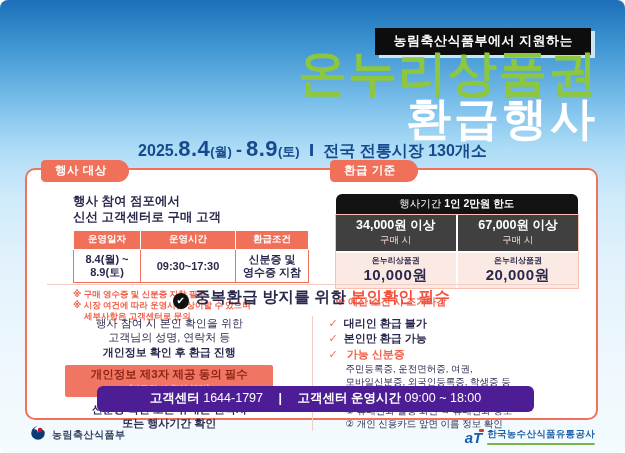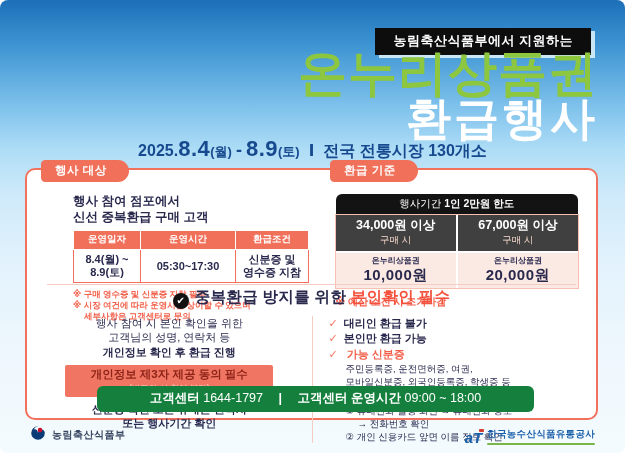--- a/index.html
+++ b/index.html
@@ -73,21 +73,21 @@
   .verify-line{font-weight:800;font-size:11px;color:#29294E;line-height:1.3;}
   .id-right{width:50%;box-sizing:border-box;border-left:1px solid #F6CCC2;padding-left:16px;}
   .chk-line{display:flex;gap:6px;align-items:flex-start;font-size:11px;font-weight:700;color:#29294E;line-height:1.45;}
   .chk-line.red{color:#F2604A;gap:9px;}
   .check-icon{color:#F0705A;font-weight:900;flex:0 0 auto;}
   .check-icon::before{content:"✓";}
   .chk-sub{padding-left:17px;font-size:9.5px;font-weight:400;color:#29294E;line-height:1.35;}
   .sub-indent{padding-left:12px;}
   
   .cs-bar{
-    position:absolute;bottom:6px;left:70px;right:62px;background:#15803d;border-radius:6px;
+    position:absolute;bottom:6px;left:70px;right:62px;background:#4c1d95;border-radius:6px;
     color:#fff;text-align:center;padding:4px 0 5px;font-size:12.5px;white-space:nowrap;
   }
   .cs-bold{font-weight:800;}
   .cs-sep{margin:0 12px;font-weight:700;}
   
   .footer{position:absolute;bottom:0;left:0;width:100%;height:30px;}
   .gov-logo{position:absolute;left:30px;bottom:8px;display:flex;align-items:center;gap:6px;}
   .gov-text{font-size:10px;color:#3A4763;font-weight:600;letter-spacing:.5px;}
   .at-logo{position:absolute;right:30px;bottom:8px;display:flex;align-items:flex-end;gap:5px;}
   .at-mark{font-size:15px;font-weight:900;font-style:italic;color:#1B5FAA;line-height:1;position:relative;}
@@ -118,35 +118,35 @@
     </div>
     <div class="tab tab-right">
       <span>환급 기준</span>
     </div>
 
     <div class="card-top">
 
       <div class="col-left">
         <div class="ev-heading">
           <div>행사 참여 점포에서</div>
-          <div>신선 중복환급 구매 고객</div>
+          <div>신선 고객센터로 구매 고객</div>
         </div>
         <table class="ev-table">
           <tbody>
               <tr>
             <th class="c1">운영일자</th>
             <th class="c2">운영시간</th>
             <th class="c3">환급조건</th>
           </tr>
           <tr>
             <td>
               <div>8.4(월) ~</div>
               <div>8.9(토)</div>
             </td>
-            <td>05:30~17:30</td>
+            <td>09:30~17:30</td>
             <td>
               <div>신분증 및</div>
               <div>영수증 지참</div>
             </td>
           </tr>
         </tbody>
           </table>
         <div class="ev-notes">
           <div>※ 구매 영수증 및 신분증 지참 필수</div>
           <div>※ 시장 여건에 따라 운영시간 상이할 수 있으며</div>
@@ -215,21 +215,20 @@
           <div class="chk-sub">
             <div>주민등록증, 운전면허증, 여권,</div>
             <div>모바일신분증, 외국인등록증, 학생증 등</div>
           </div>
           <div class="chk-line red">
             <span class="check-icon"></span>
             <span>신분증이 없을 경우</span>
           </div>
           <div class="chk-sub">
             <div>① 휴대전화 설정 화면 → 휴대전화 정보</div>
-            <div class="sub-indent">→ 전화번호 확인</div>
             <div>② 개인 신용카드 앞면 이름 정보 확인</div>
           </div>
         </div>
       </div>
     </div>
 
     <div class="cs-bar">
       <span class="cs-bold">고객센터</span>
       <span>1644-1797</span>
       <span class="cs-sep">|</span>

